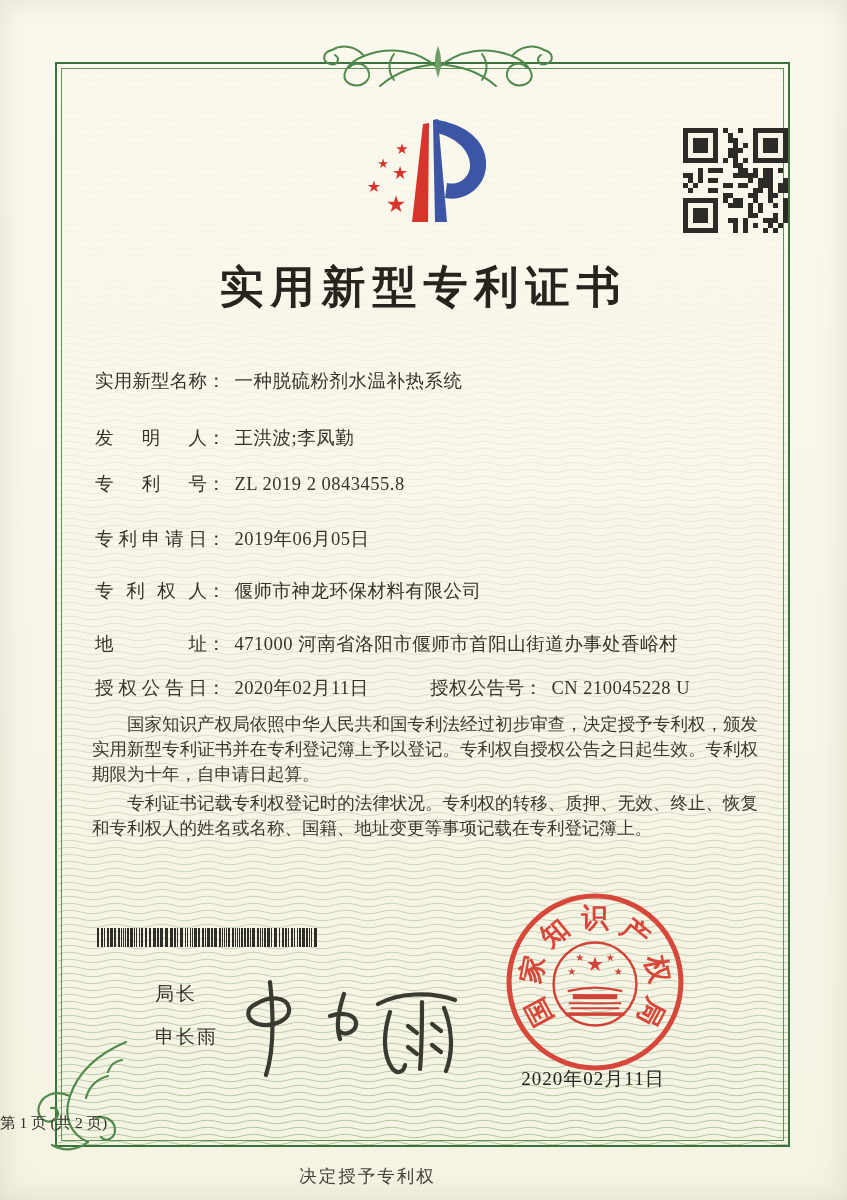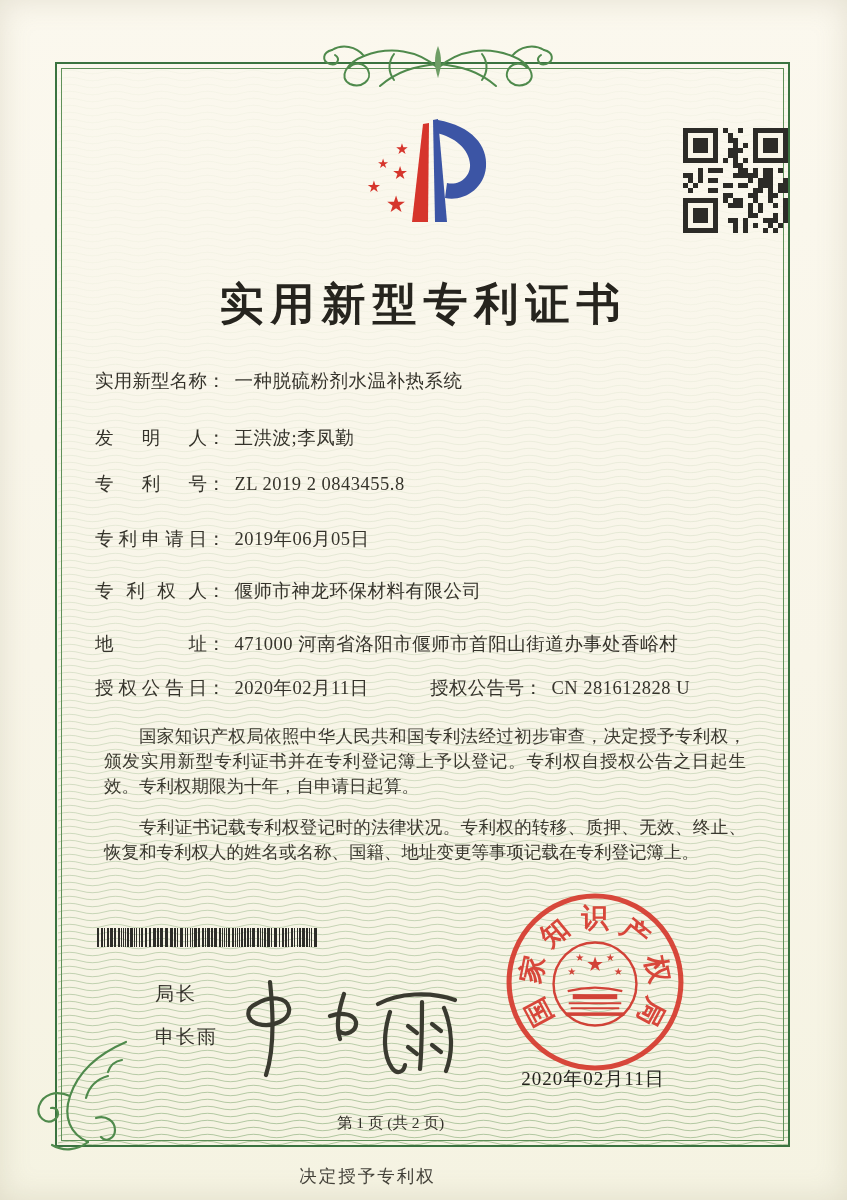--- a/index.html
+++ b/index.html
@@ -27,56 +27,56 @@
   .content{position:absolute;inset:0;z-index:2;}
 
   .cert-no{
     position:absolute;left:86px;top:124px;
     font-size:17px;letter-spacing:2px;color:#2e2c26;
   }
   .logo{position:absolute;left:350px;top:110px;}
   .qr{position:absolute;left:683px;top:128px;}
 
   .title{
-    position:absolute;left:0;right:0;top:275px;
+    position:absolute;left:0;right:0;top:258px;
     text-align:center;font-size:44px;font-weight:700;
     letter-spacing:7px;color:#26241e;
   }
 
   .frow{position:absolute;left:95px;font-size:18.5px;color:#35332b;white-space:nowrap;}
   .flabel{display:inline-block;width:112px;text-align:justify;text-align-last:justify;vertical-align:bottom;}
   .fcolon{margin-right:9px;}
   .fvalue{letter-spacing:.5px;}
   .gazette2{position:absolute;left:335px;top:0;}
   .gazette2 .flabel{width:94px;}
 
   .body-text{
     position:absolute;left:88px;width:674px;top:708px;
     font-size:17.5px;line-height:25px;color:#3a382f;
     text-align:justify;
   }
-  .body-text p{margin:16px;text-indent:2em;}
+  .body-text p{margin:4px;text-indent:2em;}
 
   .barcode{position:absolute;left:95px;top:928px;}
 
   .official{position:absolute;left:126px;font-size:19px;color:#33312a;letter-spacing:2px;margin-left:29px;}
   .official.t1{top:981px;}
   .official.t2{top:1024px;}
   .signature{position:absolute;left:226px;top:970px;}
 
   .seal{position:absolute;left:503px;top:890px;opacity:.92;}
   .seal-ch{fill:#d6392d;font-size:27px;font-weight:700;text-anchor:middle;dominant-baseline:central;}
   .seal-date{
     position:absolute;left:498px;top:1066px;width:190px;
     text-align:center;font-size:19px;color:#23221d;letter-spacing:1px;white-space:nowrap;
   }
 
   .page-num{
     position:absolute;left:0;right:66px;top:1113px;
-    text-align:center;font-size:15.5px;color:#33312a;
+    text-align:left;font-size:15.5px;color:#33312a;
   }
   .back-note{
     position:absolute;left:0;right:112px;top:1164px;
     text-align:center;font-size:17.5px;color:#44423a;letter-spacing:2px;
   }
 
   .flourish-top{position:absolute;left:298px;top:34px;}
   .flourish-bl{position:absolute;left:26px;top:1038px;}
   svg{display:block;}
 </style>
@@ -422,21 +422,21 @@
     </div>
     <div class="frow" style="top:578px">
       <span class="flabel">专利权人</span><span class="fcolon">：</span><span class="fvalue">偃师市神龙环保材料有限公司</span>
     </div>
     <div class="frow" style="top:631px">
       <span class="flabel">地址</span><span class="fcolon">：</span><span class="fvalue">471000 河南省洛阳市偃师市首阳山街道办事处香峪村</span>
     </div>
     <div class="frow" style="top:675px">
       <span class="flabel">授权公告日</span><span class="fcolon">：</span><span class="fvalue">2020年02月11日</span>
       <span class="gazette2">
-        <span class="flabel">授权公告号</span><span class="fcolon">：</span><span class="fvalue">CN 281612828 U</span>
+        <span class="flabel">授权公告号</span><span class="fcolon">：</span><span class="fvalue">CN 210045228 U</span>
       </span>
     </div>
 
     <div class="body-text">
       <p>国家知识产权局依照中华人民共和国专利法经过初步审查，决定授予专利权，颁发实用新型专利证书并在专利登记簿上予以登记。专利权自授权公告之日起生效。专利权期限为十年，自申请日起算。</p>
       <p>专利证书记载专利权登记时的法律状况。专利权的转移、质押、无效、终止、恢复和专利权人的姓名或名称、国籍、地址变更等事项记载在专利登记簿上。</p>
     </div>
 
     <svg class="barcode" id="barcode" width="226" height="19">
         <rect x="2" y="0" width="2" height="19" fill="#2e2d29"></rect>

